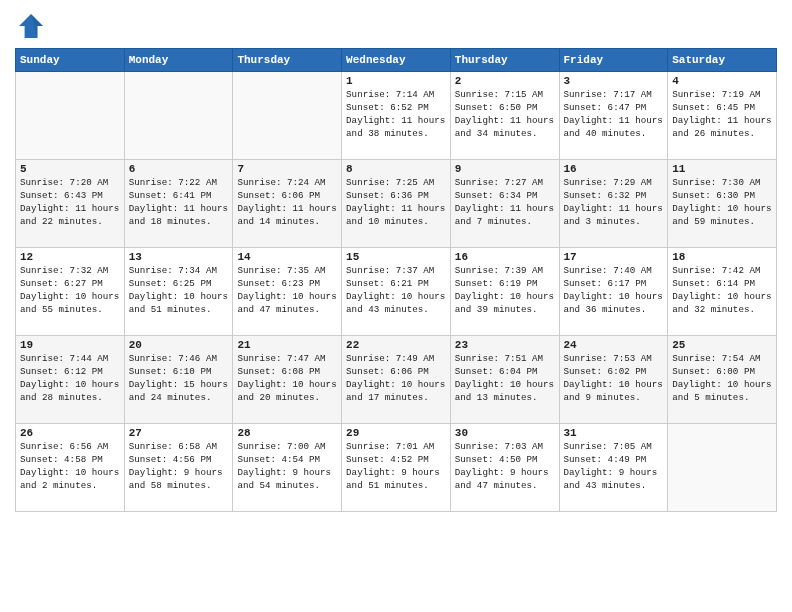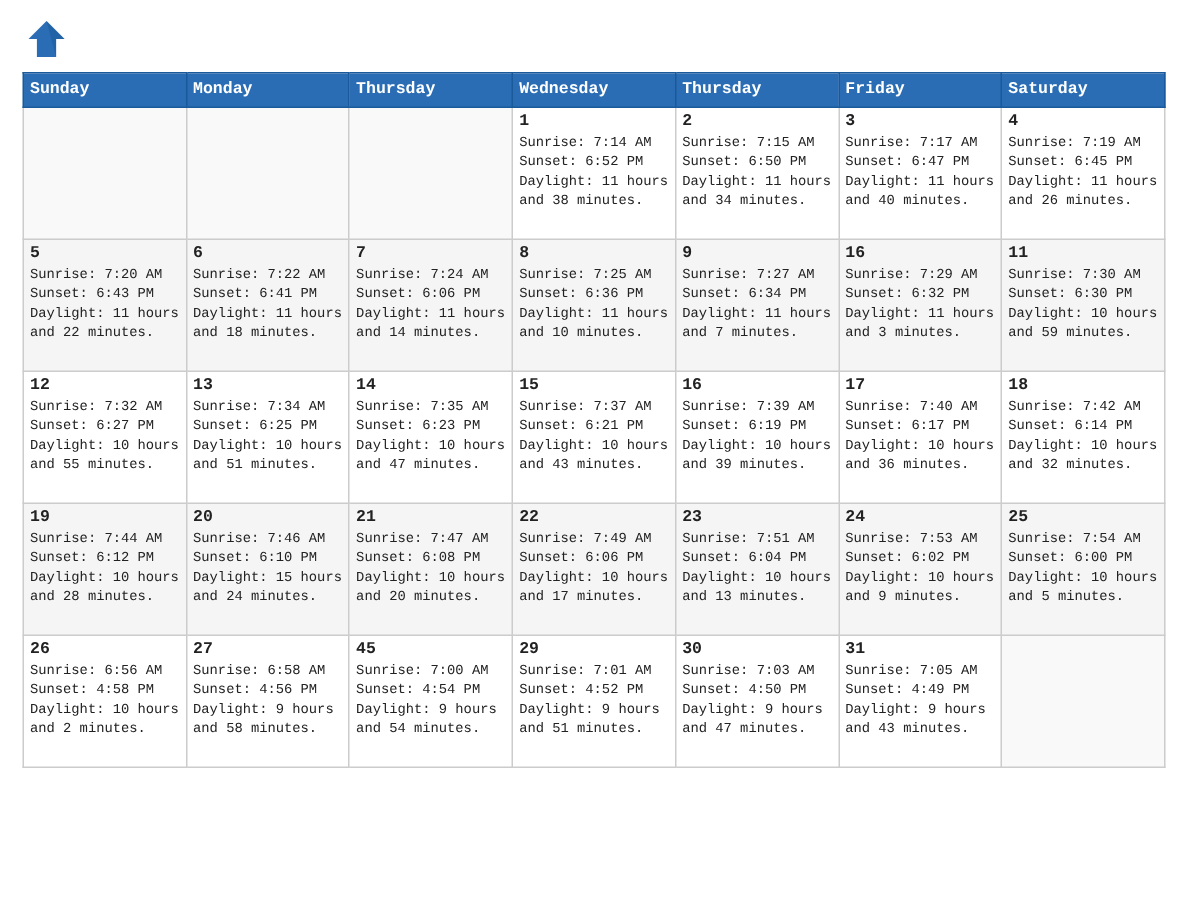--- a/index.html
+++ b/index.html
@@ -353,21 +353,21 @@
           </td>
           <td>
             <div class="day-num">27</div>
             <div class="cell-content">
               <div>Sunrise: 6:58 AM</div>
               <div>Sunset: 4:56 PM</div>
               <div>Daylight: 9 hours and 58 minutes.</div>
             </div>
           </td>
           <td>
-            <div class="day-num">45</div>
+            <div class="day-num">28</div>
             <div class="cell-content">
               <div>Sunrise: 7:00 AM</div>
               <div>Sunset: 4:54 PM</div>
               <div>Daylight: 9 hours and 54 minutes.</div>
             </div>
           </td>
           <td>
             <div class="day-num">29</div>
             <div class="cell-content">
               <div>Sunrise: 7:01 AM</div>

